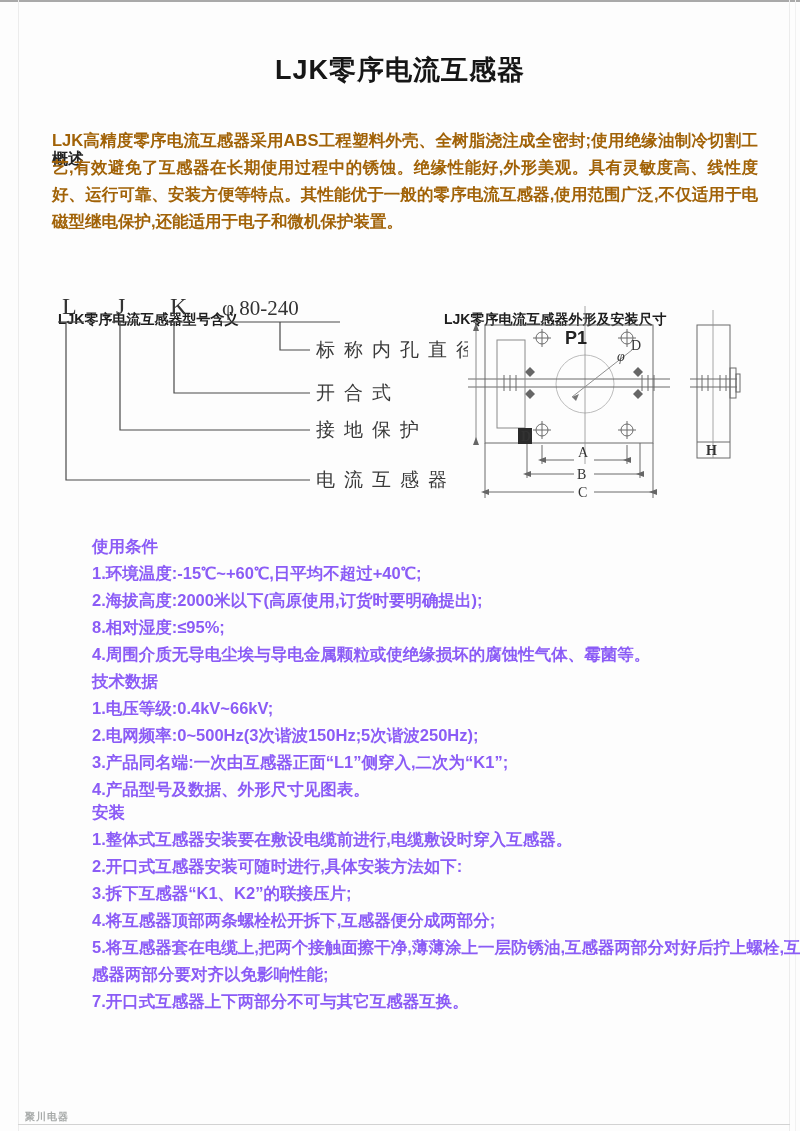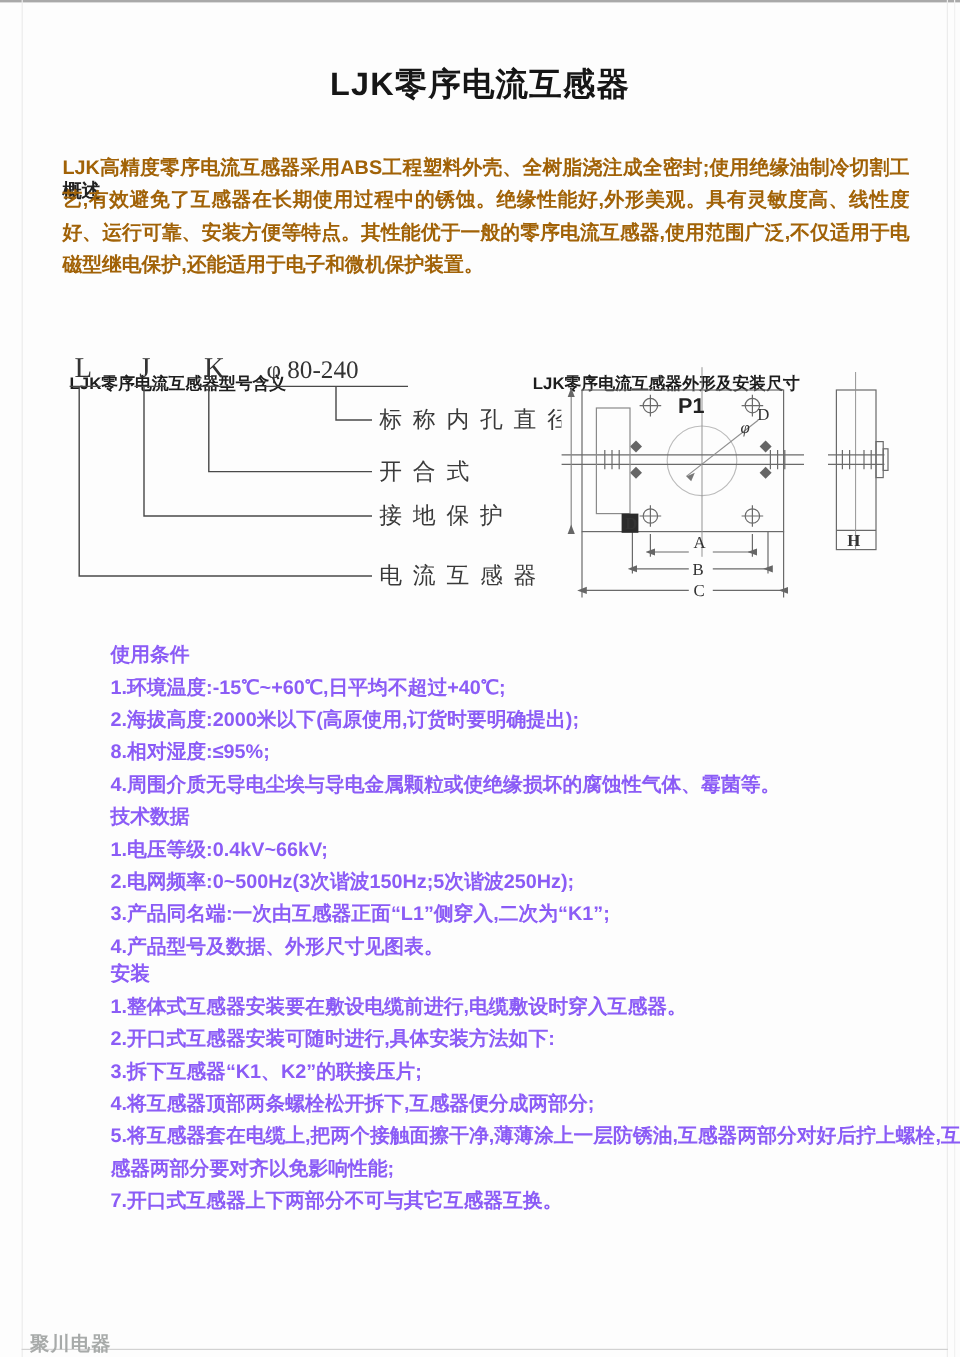--- a/index.html
+++ b/index.html
@@ -34,21 +34,21 @@
     position:absolute;top:272px;font-size:14px;font-weight:700;color:#1d1d1d;margin-top:39px;
   }
   .svgbox{position:absolute;overflow:hidden;}
   .sec{
     position:absolute;left:52px;width:712px;
     font-size:16.5px;line-height:27px;font-weight:600;color:#8b5cf6;margin-left:40px;
   }
   .sec .line{min-height:27px;}
   .watermark{
     position:absolute;left:25px;top:1110px;
-    font-size:16px;color:#a7aaa9;letter-spacing:1px;font-weight:600;
+    font-size:10px;color:#a7aaa9;letter-spacing:1px;font-weight:600;
   }
   svg text{font-family:"Liberation Serif",serif;fill:#333;}
   svg .code{font-size:24px;}
   svg .phi{font-size:21px;}
   svg .lbl{font-size:19px;letter-spacing:9px;fill:#3a3a3a;}
   svg .ann{font-size:14px;fill:#333;}
   svg .p1{font-size:18px;font-weight:bold;fill:#222;font-family:"Liberation Sans",sans-serif;}
 </style>
 </head>
 <body>

